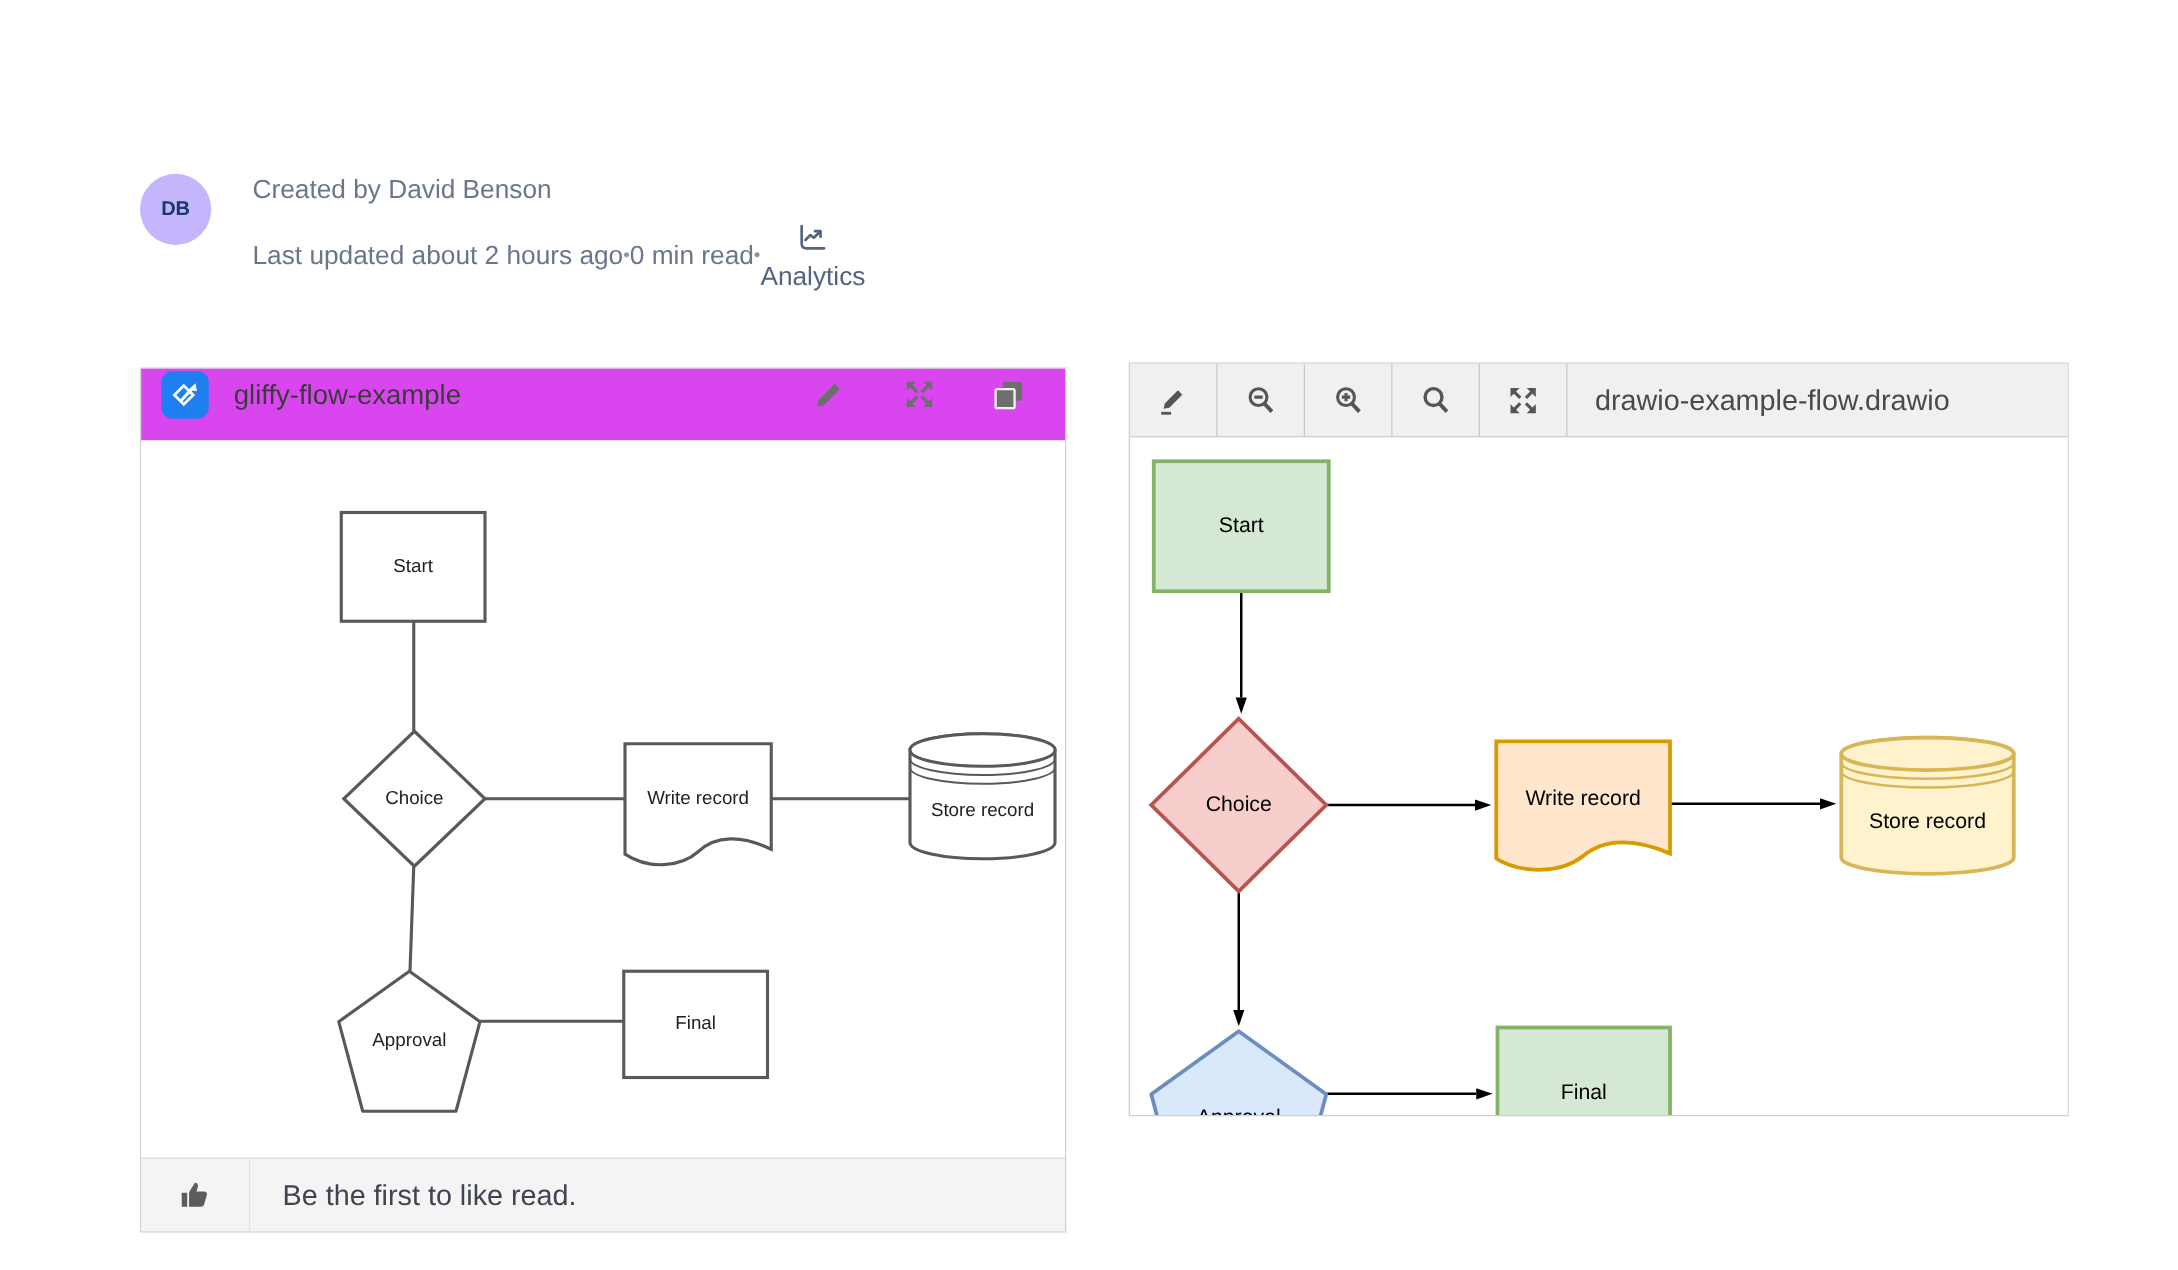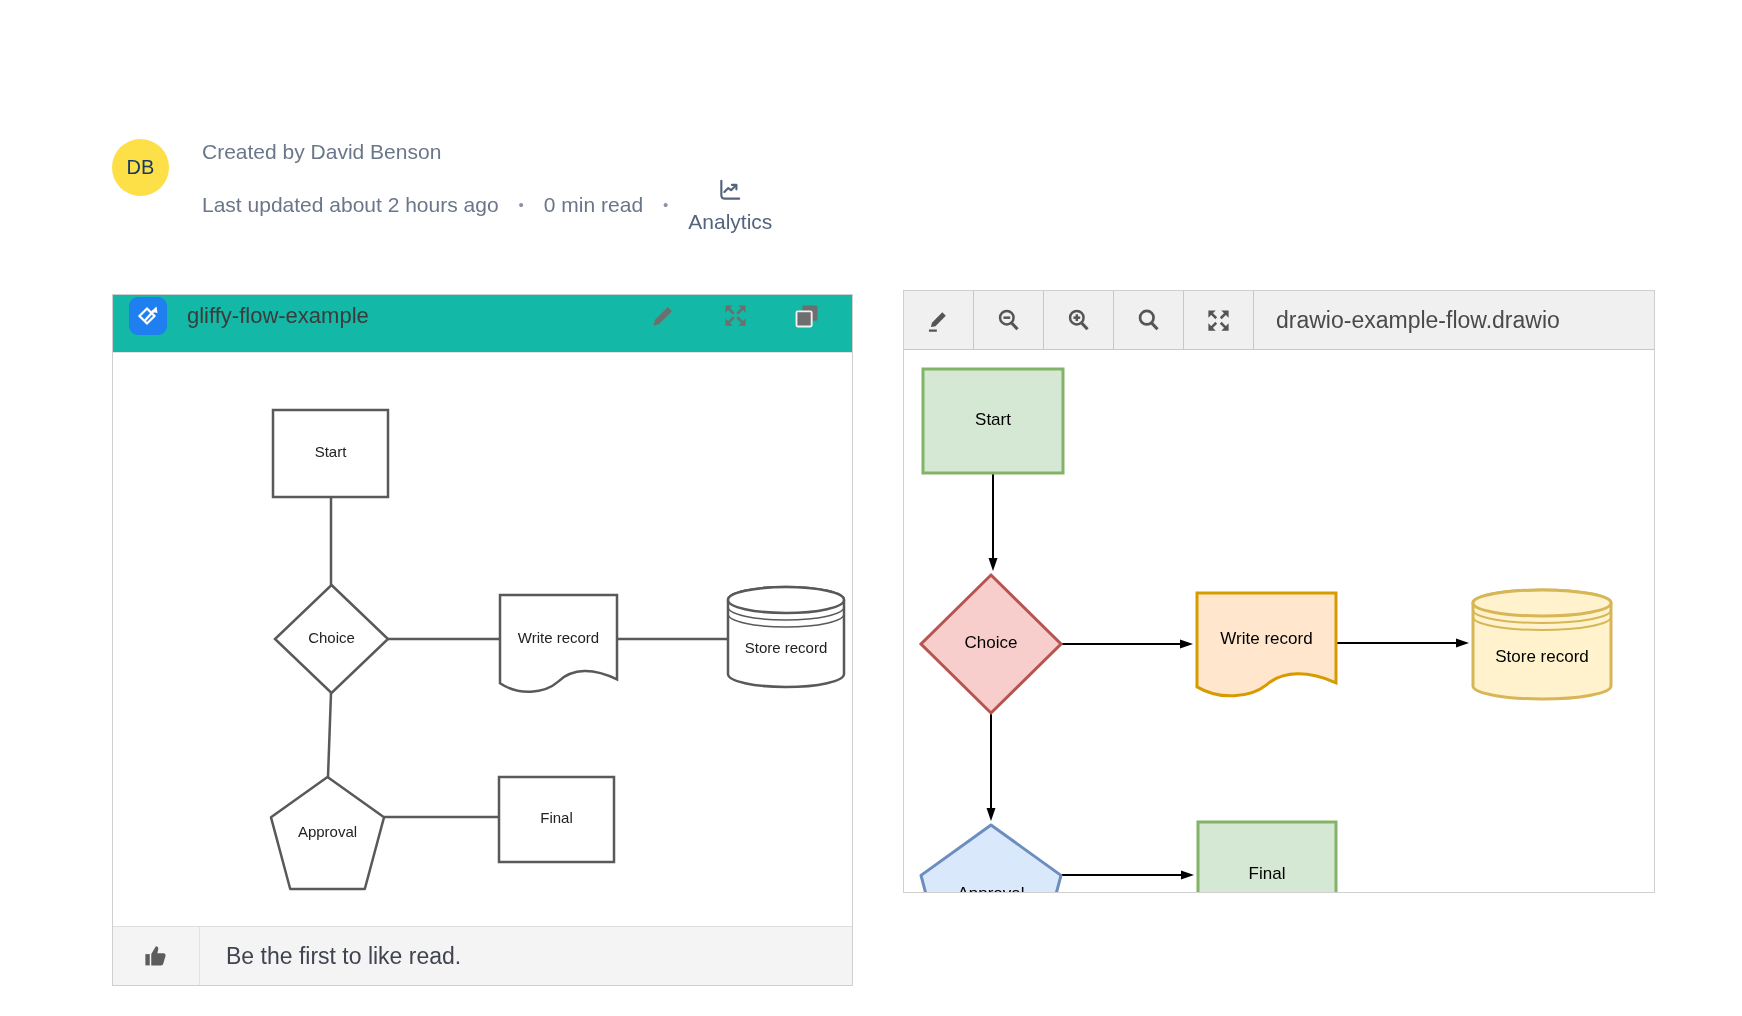--- a/index.html
+++ b/index.html
@@ -2,36 +2,36 @@
 <html><head>
 <meta charset="utf-8">
 <style>
   html,body{margin:0;padding:0;background:#ffffff;font-family:"Liberation Sans",sans-serif;}
   .stage{position:relative;width:1742px;height:1016px;background:#ffffff;overflow:hidden;}
 
   
   .page-title{position:absolute;left:110px;top:20px;font-size:45px;font-weight:500;
     color:#1c2e54;letter-spacing:-0.3px;margin:0;}
   .byline{position:absolute;left:112px;top:139px;display:flex;align-items:flex-start;}
-  .avatar{width:57px;height:57px;border-radius:50%;background:#fde047;display:flex;
-    align-items:center;justify-content:center;font-size:20px;font-weight:normal;color:#173a66;cursor:pointer;}
+  .avatar{width:57px;height:57px;border-radius:50%;background:#c4b5fd;display:flex;
+    align-items:center;justify-content:center;font-size:16px;font-weight:bold;color:#173a66;cursor:pointer;}
   .byline-text{margin-left:33px;color:#6a7689;font-size:21px;line-height:1;}
   .byline-row1{margin-top:2px;}
-  .byline-row2{margin-top:15px;display:flex;align-items:center;gap:20px;}
+  .byline-row2{margin-top:15px;display:flex;align-items:center;gap:0;}
   .dot{color:#8a93a5;font-size:15px;}
   .analytics{display:flex;align-items:center;gap:8px;color:#54647f;cursor:pointer;flex-direction:column;}
   .analytics svg{display:block;}
 
   
   .panel{position:absolute;box-sizing:border-box;background:#fff;}
 
   
   .gliffy-panel{left:112px;top:294px;width:741px;height:692px;border:1px solid #cfcfcf;
     display:flex;flex-direction:column;}
-  .gliffy-header{height:58px;flex:0 0 58px;background:#14b8a6;border-bottom:1px solid #e3e3e3;
+  .gliffy-header{height:58px;flex:0 0 58px;background:#d946ef;border-bottom:1px solid #e3e3e3;
     display:flex;align-items:center;padding:0 30px 16px 16px;box-sizing:border-box;text-align:right;}
   .gliffy-logo{width:38px;height:38px;border-radius:9px;background:#1f7ef0;display:flex;
     align-items:center;justify-content:center;flex:0 0 38px;}
   .gliffy-title{margin-left:20px;font-size:22px;color:#3b3b3b;}
   .gliffy-actions{margin-left:auto;display:flex;align-items:center;gap:42px;}
   .icon-btn{width:30px;height:30px;display:flex;align-items:center;justify-content:center;cursor:pointer;}
   .gliffy-body{flex:1 1 auto;background:#ffffff;overflow:hidden;}
   .like-bar{height:58px;flex:0 0 58px;background:#f4f4f4;border-top:1px solid #dedede;
     display:flex;align-items:center;}
   .like-btn{width:86px;height:100%;display:flex;align-items:center;justify-content:center;cursor:pointer;}

